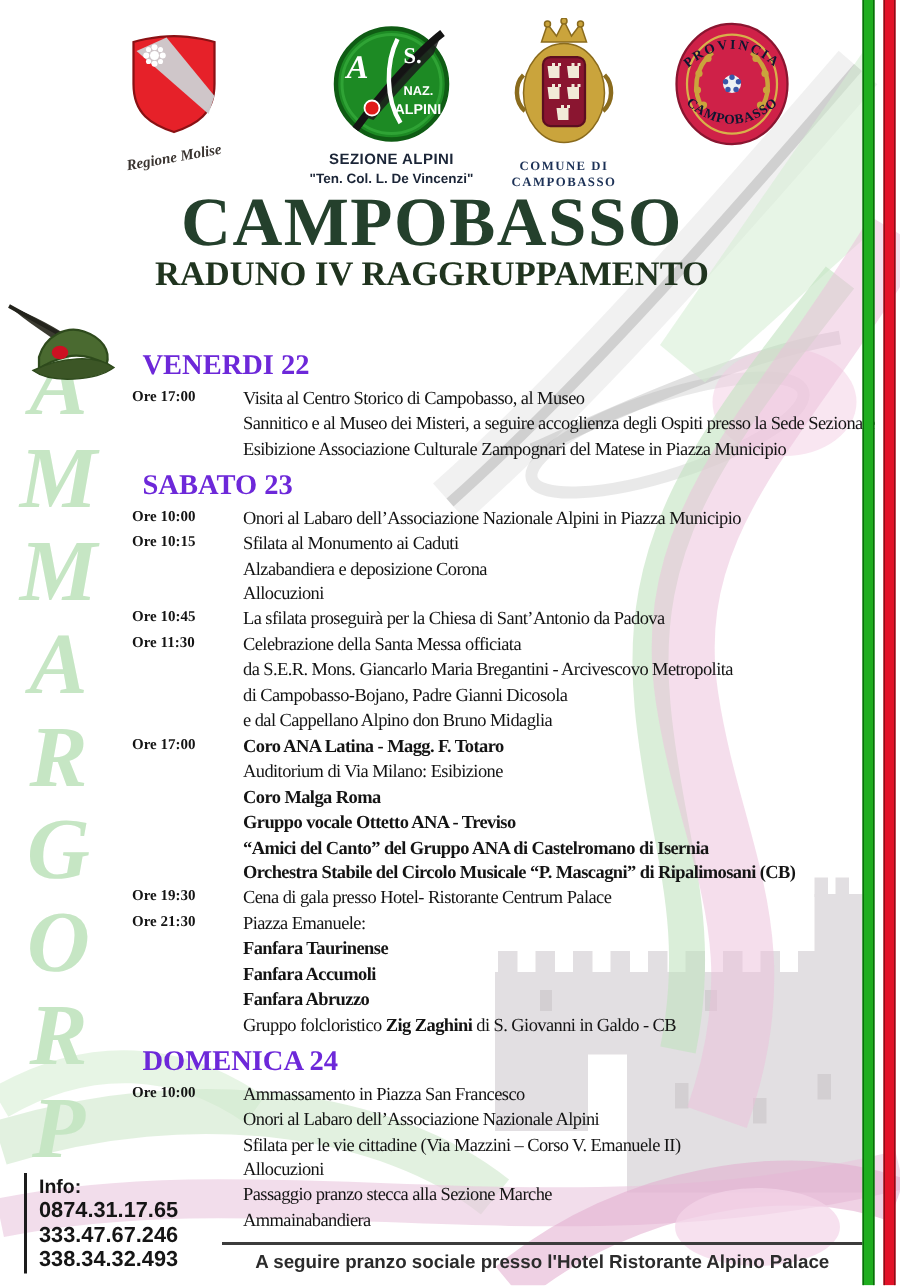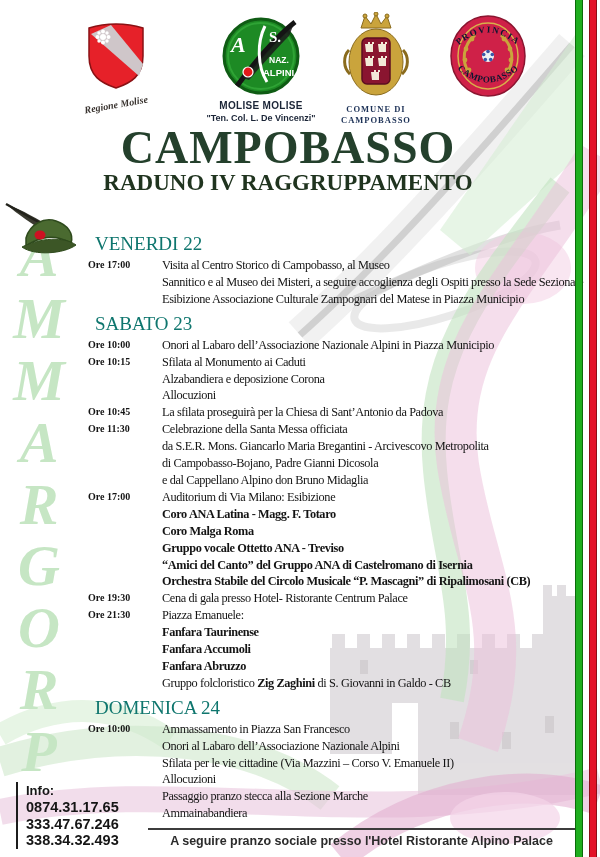--- a/index.html
+++ b/index.html
@@ -33,21 +33,21 @@
 
   
   .side-word{position:absolute;left:6px;top:232px;height:545px;width:66px;z-index:1;
              display:flex;flex-direction:column-reverse;justify-content:space-between;align-items:center;}
   .side-letter{font-style:italic;font-weight:bold;font-size:58px;line-height:50px;color:#c6e6c4;}
 
   .hat-icon{position:absolute;left:4px;top:202px;z-index:2;}
 
   
   .program{position:absolute;left:88px;top:228px;width:487px;z-index:3;color:#141414;}
-  .sec-heading{font-size:19px;line-height:22px;font-weight:normal;color:#0f766e;margin:5px 0 2px 7px;}
+  .sec-heading{font-size:19px;line-height:22px;font-weight:bold;color:#6d28d9;margin:5px 0 2px 7px;}
   .item{display:flex;}
   .time{width:74px;flex-shrink:0;font-weight:bold;font-size:10px;line-height:16.9px;}
   .lines{flex:1;}
   .line{font-size:12.3px;line-height:16.9px;letter-spacing:-0.38px;white-space:nowrap;}
   .line.b{font-weight:bold;}
   .line .b{font-weight:bold;}
 
   
   .info{position:absolute;left:16px;top:782px;z-index:3;border-left:2.5px solid #1c1c1c;padding-left:8px;
         font-family:"Liberation Sans",sans-serif;font-weight:bold;color:#151515;}
@@ -144,21 +144,21 @@
       <path d="M18,70 C34,48 58,20 76,6" stroke="#141414" stroke-width="5" fill="none"></path>
       <path d="M24,62 C40,44 60,22 74,10 L70,20 C58,32 42,50 30,64 Z" fill="#1b1b1b" opacity="0.85"></path>
       <text x="12" y="36" font-family="Liberation Serif,serif" font-style="italic" font-weight="bold" font-size="22" fill="#ffffff">A</text>
       <path d="M46,10 C38,26 38,50 48,66" stroke="#ffffff" stroke-width="3" fill="none"></path>
       <text x="50" y="26" font-family="Liberation Serif,serif" font-weight="bold" font-size="15" fill="#ffffff">S.</text>
       <text x="50" y="47" font-family="Liberation Sans,sans-serif" font-weight="bold" font-size="8.5" fill="#ffffff">NAZ.</text>
       <text x="44" y="60" font-family="Liberation Sans,sans-serif" font-weight="bold" font-size="9.5" fill="#ffffff">ALPINI</text>
       <circle cx="29" cy="56" r="5" fill="#e11a1a" stroke="#ffffff" stroke-width="1.2"></circle>
     </svg>
     <div class="ana-caption">
-      <div class="l1">MOLISE MOLISE</div>
+      <div class="l1">SEZIONE ALPINI</div>
       <div class="l2">"Ten. Col. L. De Vincenzi"</div>
     </div>
   </div>
 
   <div class="logo logo-comune">
     <svg width="70" height="86" viewBox="0 0 70 86">
       <g fill="#caa43c" stroke="#8a6b1d" stroke-width="1">
         <path d="M20,16 L24,4 L30,12 L35,2 L40,12 L46,4 L50,16 Z"></path>
         <circle cx="24" cy="4" r="2"></circle>
           <circle cx="35" cy="2" r="2"></circle>
@@ -282,22 +282,22 @@
       <div class="lines">
         <div class="line">Celebrazione della Santa Messa officiata</div>
         <div class="line">da S.E.R. Mons. Giancarlo Maria Bregantini - Arcivescovo Metropolita</div>
         <div class="line">di Campobasso-Bojano, Padre Gianni Dicosola</div>
         <div class="line">e dal Cappellano Alpino don Bruno Midaglia</div>
       </div>
     </div>
     <div class="item">
       <div class="time">Ore 17:00</div>
       <div class="lines">
+        <div class="line b">Coro ANA Latina - Magg. F. Totaro</div>
         <div class="line">Auditorium di Via Milano: Esibizione</div>
-        <div class="line b">Coro ANA Latina - Magg. F. Totaro</div>
         <div class="line b">Coro Malga Roma</div>
         <div class="line b">Gruppo vocale Ottetto ANA - Treviso</div>
         <div class="line b">“Amici del Canto” del Gruppo ANA di Castelromano di Isernia</div>
         <div class="line b">Orchestra Stabile del Circolo Musicale “P. Mascagni” di Ripalimosani (CB)</div>
       </div>
     </div>
     <div class="item">
       <div class="time">Ore 19:30</div>
       <div class="lines">
         <div class="line">Cena di gala presso Hotel- Ristorante Centrum Palace</div>

